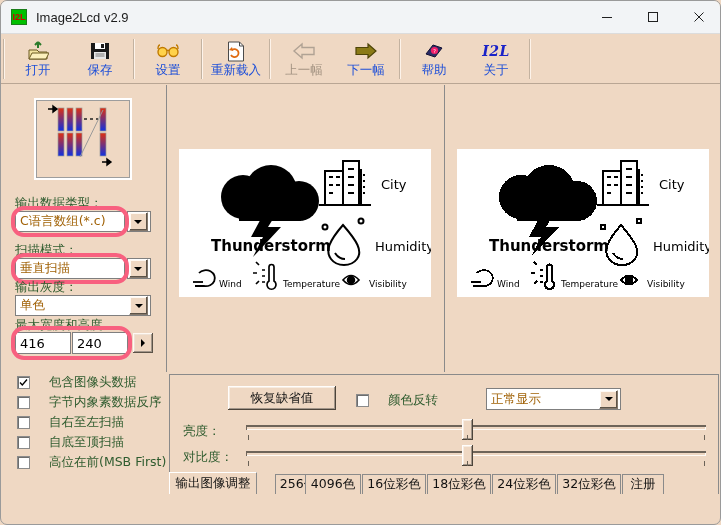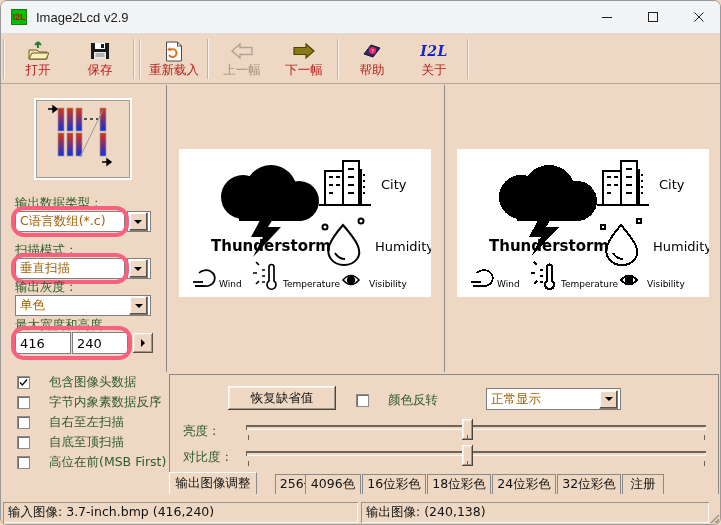--- a/index.html
+++ b/index.html
@@ -49,21 +49,21 @@
     box-sizing:border-box;
     display:flex;align-items:center;
     border-bottom:1px solid #b9a694;
   }
   .tb-sep{width:1px;height:40px;background:#c3b2a0;border-right:1px solid #fdf3ea;margin:0 2px;}
   .tbtn{
     width:62px;height:45px;display:flex;flex-direction:column;
     align-items:center;justify-content:center;gap:1px;
   }
   .tbtn .glyph{height:22px;width:24px;display:flex;align-items:center;justify-content:center;}
-  .tbtn .lbl{font-size:12.5px;color:#b91c1c;font-family:"DejaVu Sans",sans-serif;line-height:14px;}
+  .tbtn .lbl{font-size:12.5px;color:#1d4ed8;font-family:"DejaVu Sans",sans-serif;line-height:14px;}
   .tbtn.disabled .lbl{color:#a39382;}
   .tbtn.about .lbl{font-size:12.5px;}
   .izl{
     font-family:"DejaVu Serif",serif;font-style:italic;font-weight:bold;
     color:#1a22c8;font-size:14px;letter-spacing:.5px;
   }
 
   
   .leftpanel{
     position:absolute;left:0;top:84px;width:165px;height:408px;
@@ -260,20 +260,32 @@
           <rect x="4" y="11" width="12" height="7" fill="#e8e8e8"></rect>
           <rect x="5.5" y="12.5" width="9" height="1" fill="#7a7a7a"></rect>
           <rect x="5.5" y="14.5" width="9" height="1" fill="#7a7a7a"></rect>
         </svg>
       </span>
       <span class="lbl">保存</span>
     </div>
 
     <div class="tb-sep"></div>
 
+    <div class="tbtn">
+      <span class="glyph">
+        <svg width="24" height="16" viewBox="0 0 24 16">
+          <circle cx="6.5" cy="9" r="4.5" fill="#ffd24a" stroke="#c07a00" stroke-width="1.4"></circle>
+          <circle cx="17.5" cy="9" r="4.5" fill="#ffd24a" stroke="#c07a00" stroke-width="1.4"></circle>
+          <path d="M11 8 q1 -1.6 2 0" stroke="#c07a00" stroke-width="1.4" fill="none"></path>
+          <path d="M2 6 q0 -4 2 -4" stroke="#c07a00" stroke-width="1.4" fill="none"></path>
+          <path d="M22 6 q0 -4 -2 -4" stroke="#c07a00" stroke-width="1.4" fill="none"></path>
+        </svg>
+      </span>
+      <span class="lbl">设置</span>
+    </div>
 
     <div class="tb-sep"></div>
 
     <div class="tbtn">
       <span class="glyph">
         <svg width="18" height="21" viewBox="0 0 18 21">
           <path d="M1.5 1 h11 l4 4 v15 h-15 z" fill="#fdfdfd" stroke="#4a4a4a" stroke-width="1"></path>
           <path d="M12.5 1 v4 h4" fill="none" stroke="#4a4a4a" stroke-width="1"></path>
           <path d="M5 9 a4 4 0 1 1 -1 5" fill="none" stroke="#e06a10" stroke-width="1.8"></path>
           <path d="M5 6 l1 4 l-4 -1 z" fill="#e06a10"></path>
@@ -557,25 +569,14 @@
     <div class="tab active" style="left:0;width:88px;">输出图像调整</div>
     <div class="tab" style="left:106px;width:46px;text-align:center;">256色</div>
     <div class="tab" style="left:136px;width:56px;">4096色</div>
     <div class="tab" style="left:193px;width:64px;">16位彩色</div>
     <div class="tab" style="left:258px;width:64px;">18位彩色</div>
     <div class="tab" style="left:323px;width:64px;">24位彩色</div>
     <div class="tab" style="left:388px;width:64px;">32位彩色</div>
     <div class="tab" style="left:453px;width:42px;">注册</div>
   </div>
 
-  <div class="status">
-    <div class="spanel" style="width:355px;">输入图像: 3.7-inch.bmp (416,240)</div>
-    <div class="spanel" style="width:348px;">输出图像: (240,138)</div>
-    <svg class="grip" viewBox="0 0 16 16" style="position:absolute;right:2px;bottom:2px;">
-      <g stroke="#9b8e84" stroke-width="1.2">
-        <line x1="11" y1="15" x2="15" y2="11"></line>
-        <line x1="7" y1="15" x2="15" y2="7"></line>
-        <line x1="13" y1="15" x2="15" y2="13"></line>
-      </g>
-    </svg>
-  </div>
 
 </div>
 
 </body></html>

